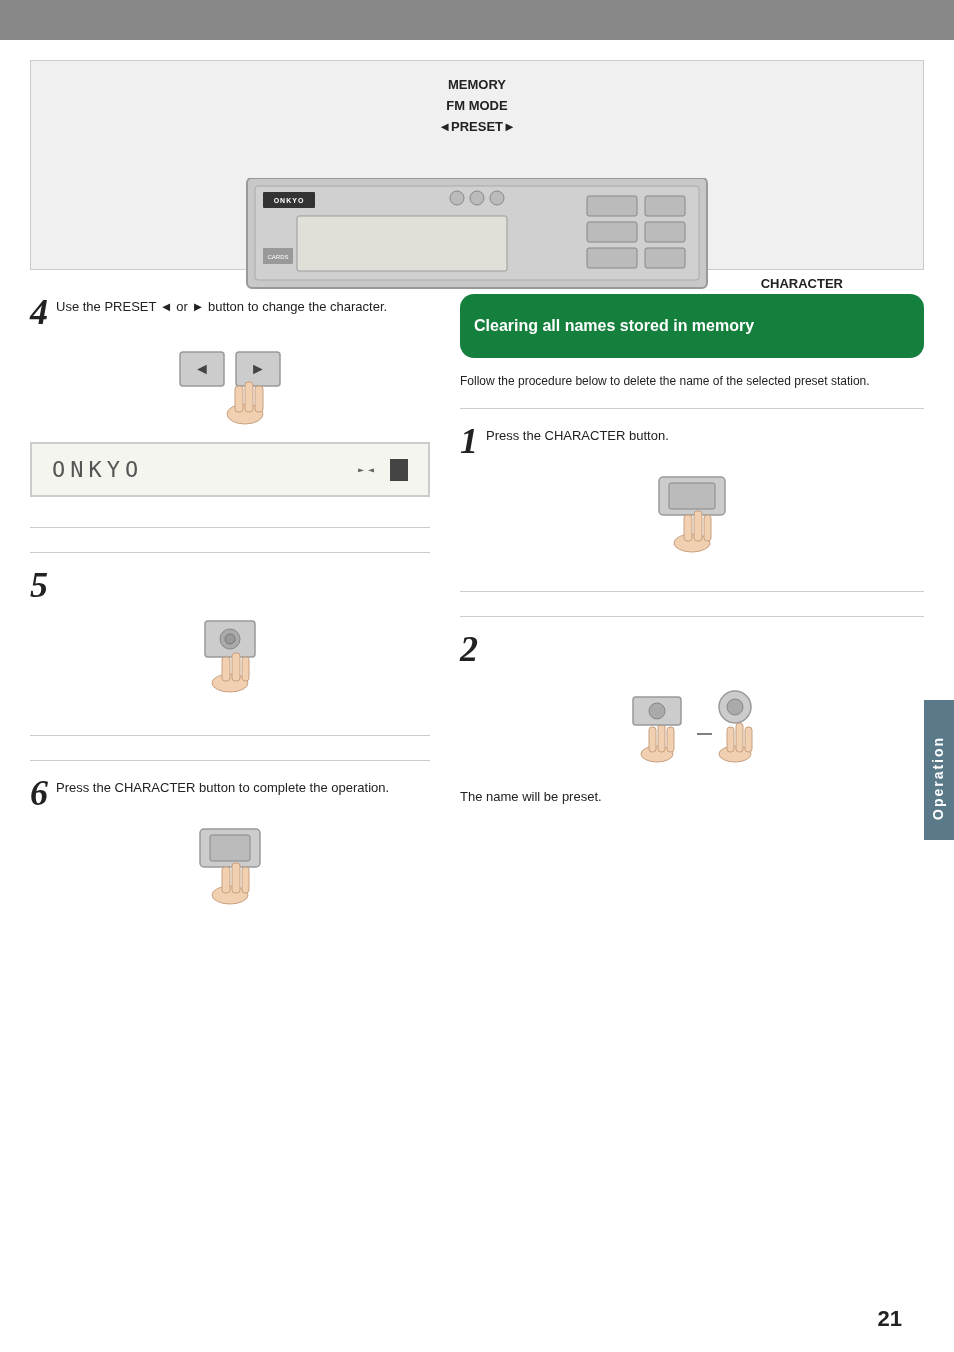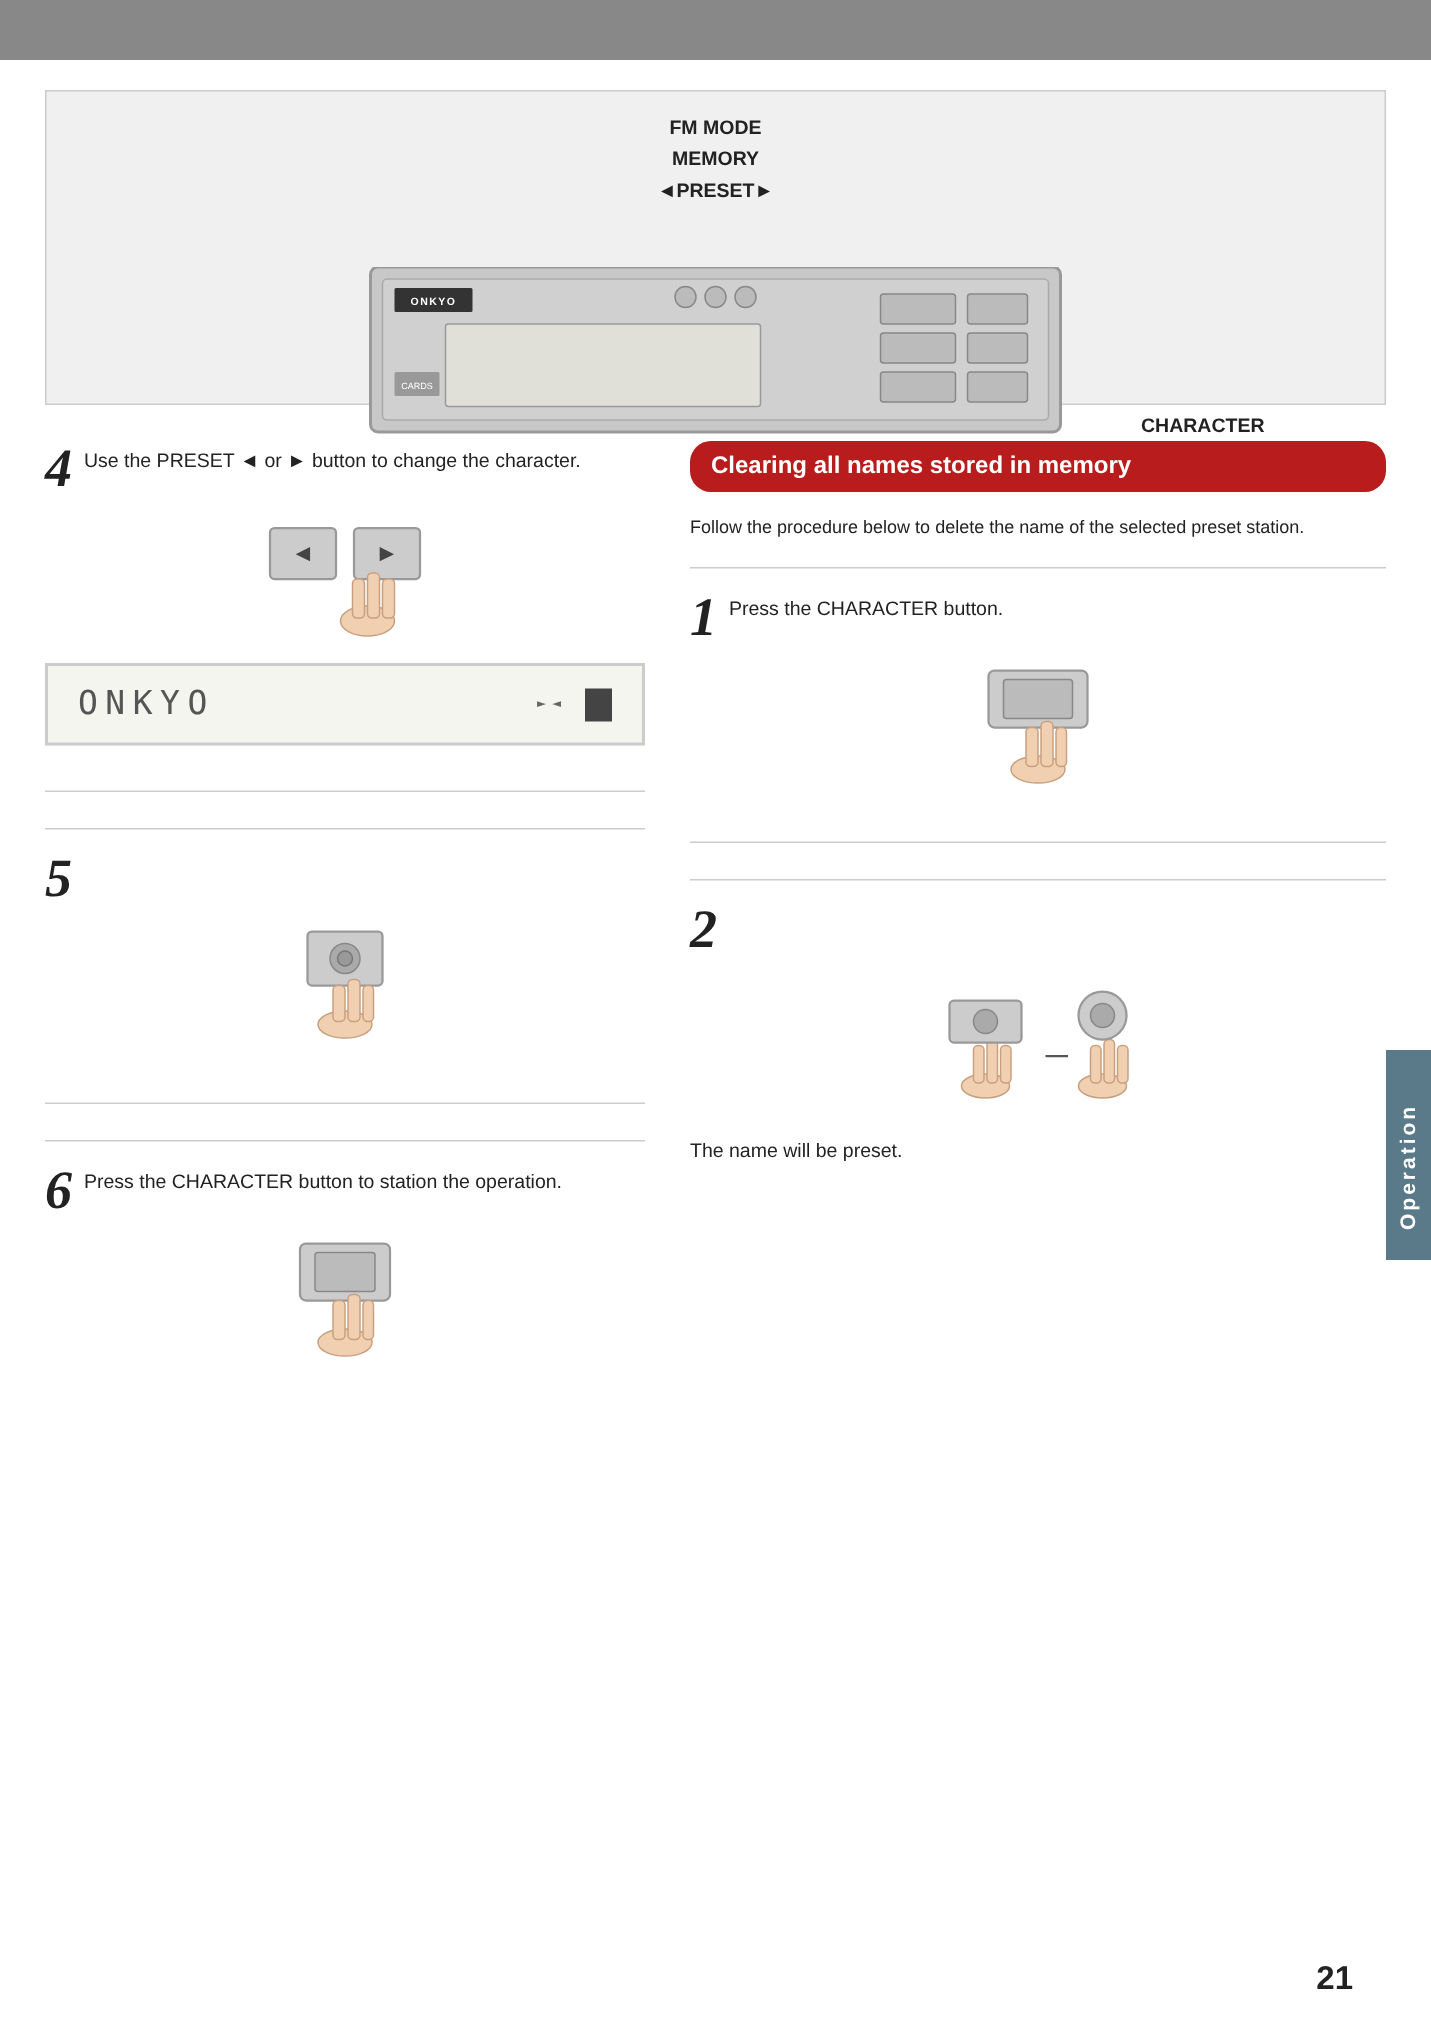--- a/index.html
+++ b/index.html
@@ -96,23 +96,23 @@
 
     .step-text {
       font-size: 13px;
       line-height: 1.4;
       padding-top: 4px;
       text-align: center;
     }
 
     
     .section-heading {
-      background: #b91c1c;
+      background: #15803d;
       color: #fff;
-      padding: 8px 14px;
+      padding: 23px 14px;
       font-size: 16px;
       font-weight: bold;
       margin-bottom: 14px;
       border-radius: 14px;
     }
 
     .section-desc {
       font-size: 12px;
       line-height: 1.5;
       margin-bottom: 18px;
@@ -184,22 +184,22 @@
     }
   </style>
 </head>
 <body>
 
 <div class="top-bar"></div>
 
 <div class="content">
 
   <div class="device-diagram">
+    <span class="diagram-labels memory-label">MEMORY</span>
     <span class="diagram-labels fm-mode">FM MODE</span>
-    <span class="diagram-labels memory-label">MEMORY</span>
     <span class="diagram-labels preset-label">◄PRESET►</span>
 
     <svg width="480" height="130" style="display:block; margin: 44px auto 0 auto;">
 
       <rect x="10" y="0" width="460" height="110" rx="5" fill="#c8c8c8" stroke="#999" stroke-width="2"></rect>
 
       <rect x="18" y="8" width="444" height="94" rx="3" fill="#d0d0d0" stroke="#aaa" stroke-width="1"></rect>
 
       <rect x="26" y="14" width="52" height="16" rx="1" fill="#333"></rect>
       <text x="52" y="25" fill="#fff" font-size="7" font-weight="bold" text-anchor="middle" letter-spacing="1">ONKYO</text>
@@ -280,21 +280,21 @@
             <rect x="62" y="42" width="7" height="24" rx="3" fill="#f0d0b0" stroke="#c8a080" stroke-width="1"></rect>
           </svg>
         </div>
       </div>
 
       <hr class="divider">
 
       <div class="step">
         <div class="step-header">
           <span class="step-number">6</span>
-          <span class="step-text">Press the CHARACTER button to station the operation.</span>
+          <span class="step-text">Press the CHARACTER button to complete the operation.</span>
         </div>
         <div class="illustration">
           <svg width="100" height="90">
             <rect x="20" y="6" width="60" height="38" rx="4" fill="#ccc" stroke="#999" stroke-width="1.5"></rect>
             <rect x="30" y="12" width="40" height="26" rx="2" fill="#bbb" stroke="#888" stroke-width="1"></rect>
 
             <ellipse cx="50" cy="72" rx="18" ry="9" fill="#f0d0b0" stroke="#c8a080" stroke-width="1"></ellipse>
             <rect x="42" y="44" width="8" height="26" rx="3" fill="#f0d0b0" stroke="#c8a080" stroke-width="1"></rect>
             <rect x="52" y="40" width="8" height="30" rx="3" fill="#f0d0b0" stroke="#c8a080" stroke-width="1"></rect>
             <rect x="62" y="44" width="7" height="26" rx="3" fill="#f0d0b0" stroke="#c8a080" stroke-width="1"></rect>

